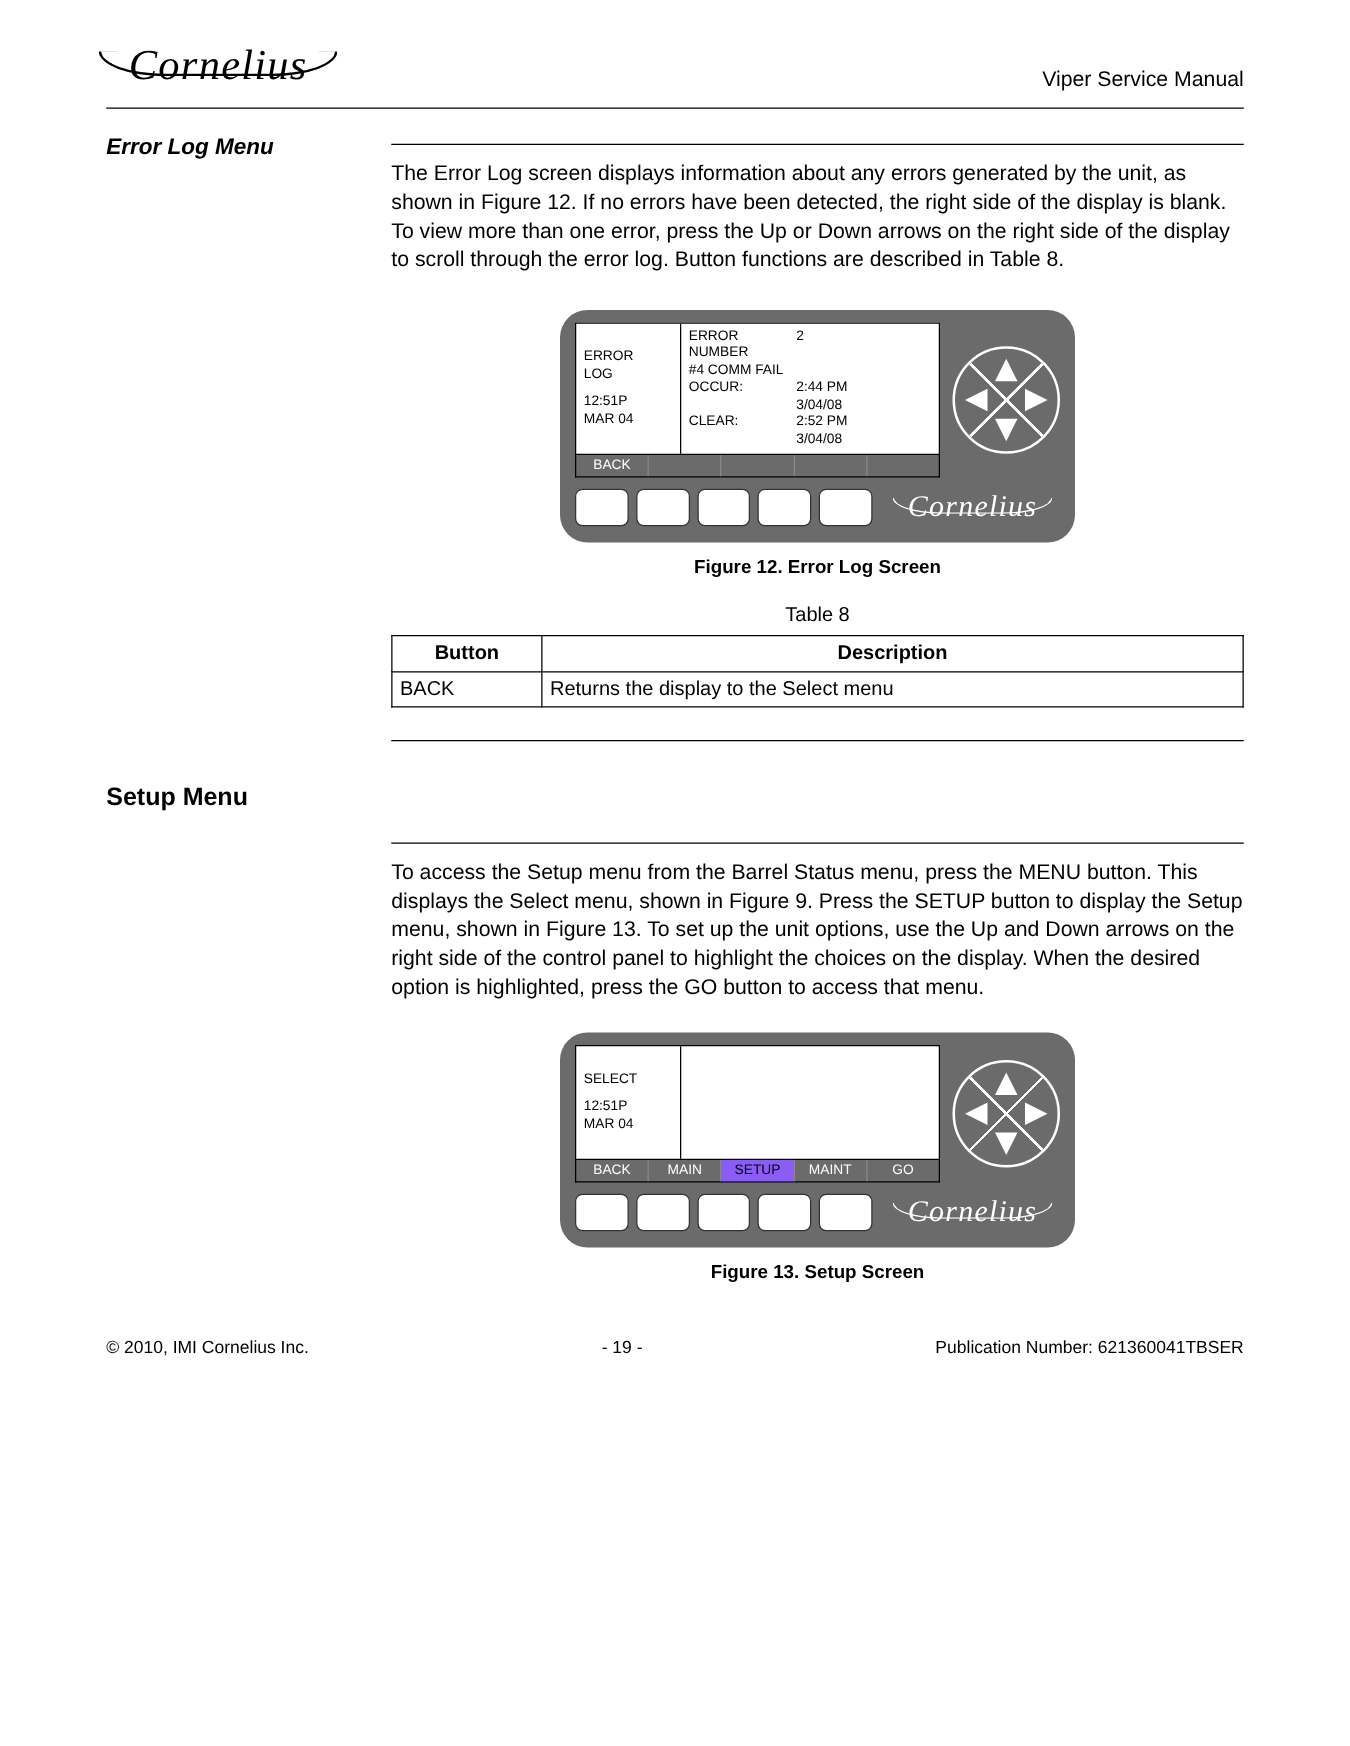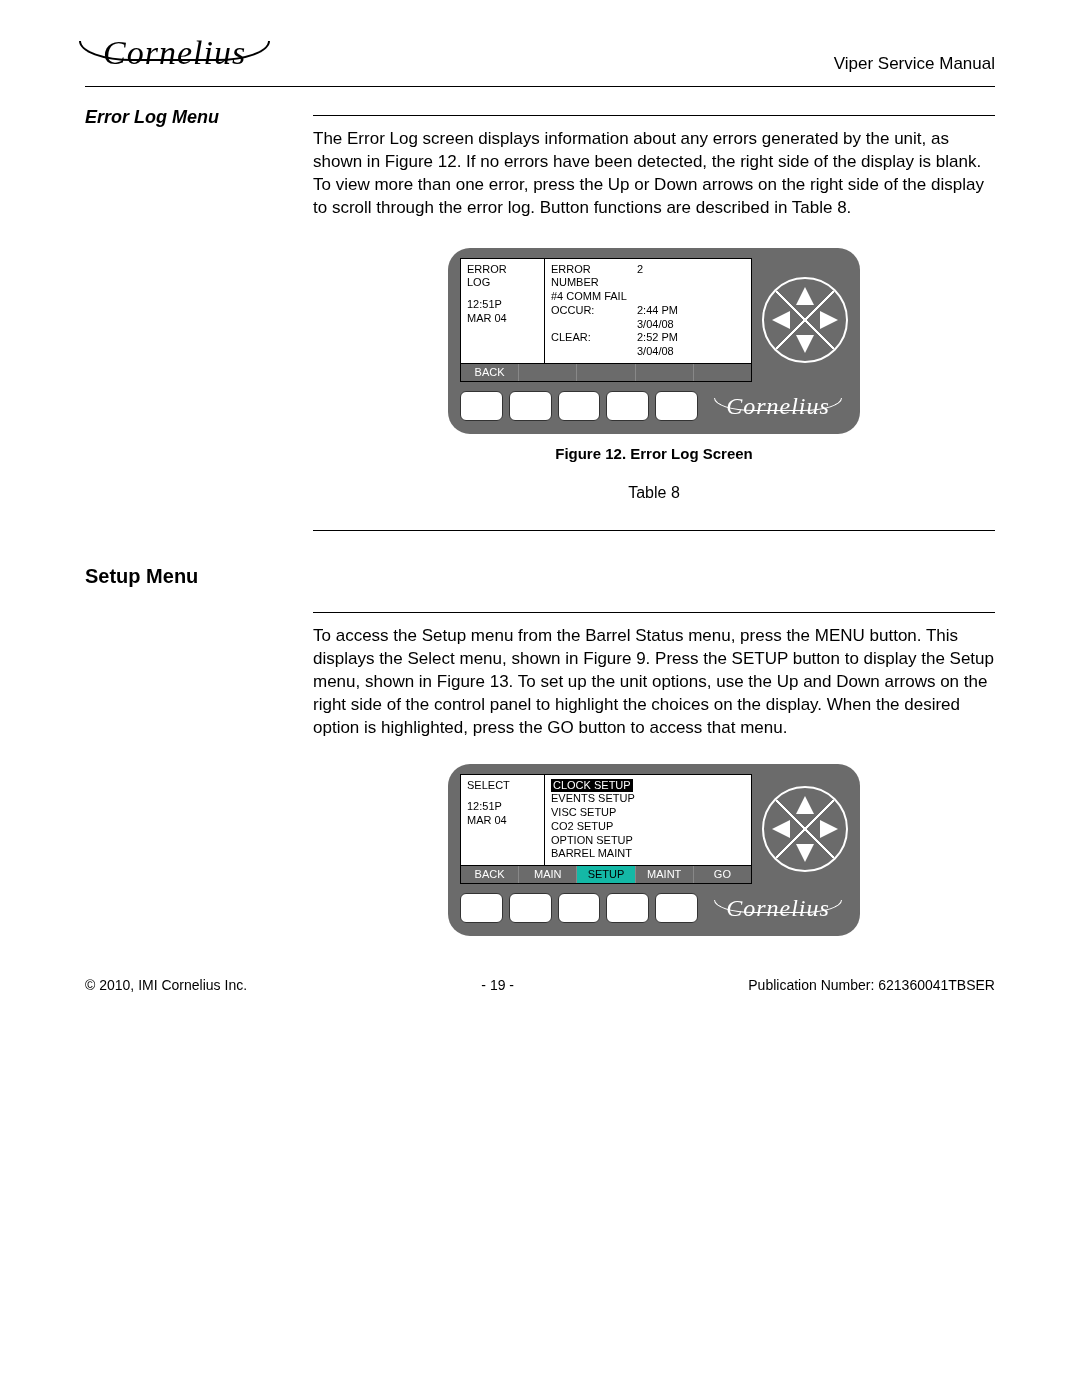--- a/index.html
+++ b/index.html
@@ -89,41 +89,41 @@
     font-size: 11px;
     line-height: 1.25;
     font-family: Arial, Helvetica, sans-serif;
     min-height: 92px;
   }
   .lcd-left {
     width: 84px;
     border-right: 1px solid #000;
     display: flex;
     flex-direction: column;
-    justify-content: flex-start;
+    justify-content: center;
   }
   .lcd-left-top, .lcd-left-bottom { padding: 4px 6px; }
   .lcd-right { flex: 1; padding: 4px 6px; }
   .lcd-menu-sel { background: #000; color: #fff; display: inline-block; padding: 0 2px; }
   .soft-row {
     display: flex;
     border: 1px solid #000;
     border-top: none;
     background: #6b6b6b;
     color: #fff;
     font-size: 11px;
   }
   .soft-cell {
     flex: 1;
     text-align: center;
     padding: 1px 0;
     border-right: 1px solid #888;
   }
   .soft-cell:last-child { border-right: none; }
-  .soft-cell.inv { background: #14b8a6; color: #000; }
+  .soft-cell.inv { background: #8b5cf6; color: #000; }
 
   .dpad {
     width: 86px; height: 86px;
     border: 2px solid #fff;
     border-radius: 50%;
     position: relative;
     flex: 0 0 86px;
     align-self: center;
   }
   .dpad::before, .dpad::after {
@@ -249,48 +249,54 @@
         </div>
         <div class="brand-slot">
             <span class="logo-small">Cornelius</span>
           </div>
       </div>
     </div>
   </div>
   <div class="fig-caption">Figure 12. Error Log Screen</div>
 
   <div class="tbl-caption">Table 8</div>
+  <table class="btn-table">
+    <thead>
+        <tr>
+      <th>Button</th>
+      <th>Description</th>
+    </tr>
+      </thead>
+    <tbody id="table8-body">
+        <tr>
+          <td>BACK</td>
+          <td>Returns the display to the Select menu</td>
+        </tr>
+      </tbody>
+  </table>
   <hr class="sep" style="margin-top:26px;">
 </div>
 
 <div class="big-heading">Setup Menu</div>
 <div class="content-block" style="margin-top:22px;">
   <hr class="sep">
   <p style="margin-top:10px;">To access the Setup menu from the Barrel Status menu, press the MENU button. This displays the Select menu, shown in Figure 9. Press the SETUP button to display the Setup menu, shown in Figure 13. To set up the unit options, use the Up and Down arrows on the right side of the control panel to highlight the choices on the display. When the desired option is highlighted, press the GO button to access that menu.</p>
 
   <div class="panel-wrap">
     <div class="panel">
       <div class="panel-top">
         <div class="screen-col" style="flex:1;">
           <div class="lcd">
             <div class="lcd-left">
               <div class="lcd-left-top">SELECT</div>
               <div class="lcd-left-bottom">
                 <div>12:51P</div>
                 <div>MAR 04</div>
               </div>
             </div>
-            <div class="lcd-right lcd-menu-list" id="fig13-menu">
-                <div><span class="lcd-menu-sel">CLOCK SETUP</span></div>
-                <div>EVENTS SETUP</div>
-                <div>VISC SETUP</div>
-                <div>CO2 SETUP</div>
-                <div>OPTION SETUP</div>
-                <div>BARREL MAINT</div>
-              </div>
           </div>
           <div class="soft-row" id="fig13-soft">
               <div class="soft-cell">BACK</div>
               <div class="soft-cell">MAIN</div>
               <div class="soft-cell inv">SETUP</div>
               <div class="soft-cell">MAINT</div>
               <div class="soft-cell">GO</div>
             </div>
         </div>
         <div class="dpad">
@@ -307,19 +313,20 @@
           <div class="hw-btn"></div>
           <div class="hw-btn"></div>
           <div class="hw-btn"></div>
         </div>
         <div class="brand-slot">
             <span class="logo-small">Cornelius</span>
           </div>
       </div>
     </div>
   </div>
+  <div class="fig-caption">Figure 13. Setup Screen</div>
 </div>
 
 <div class="footer">
   <span>© 2010, IMI Cornelius Inc.</span>
   <span>- 19 -</span>
   <span>Publication Number: 621360041TBSER</span>
 </div>
 
 </body></html>

